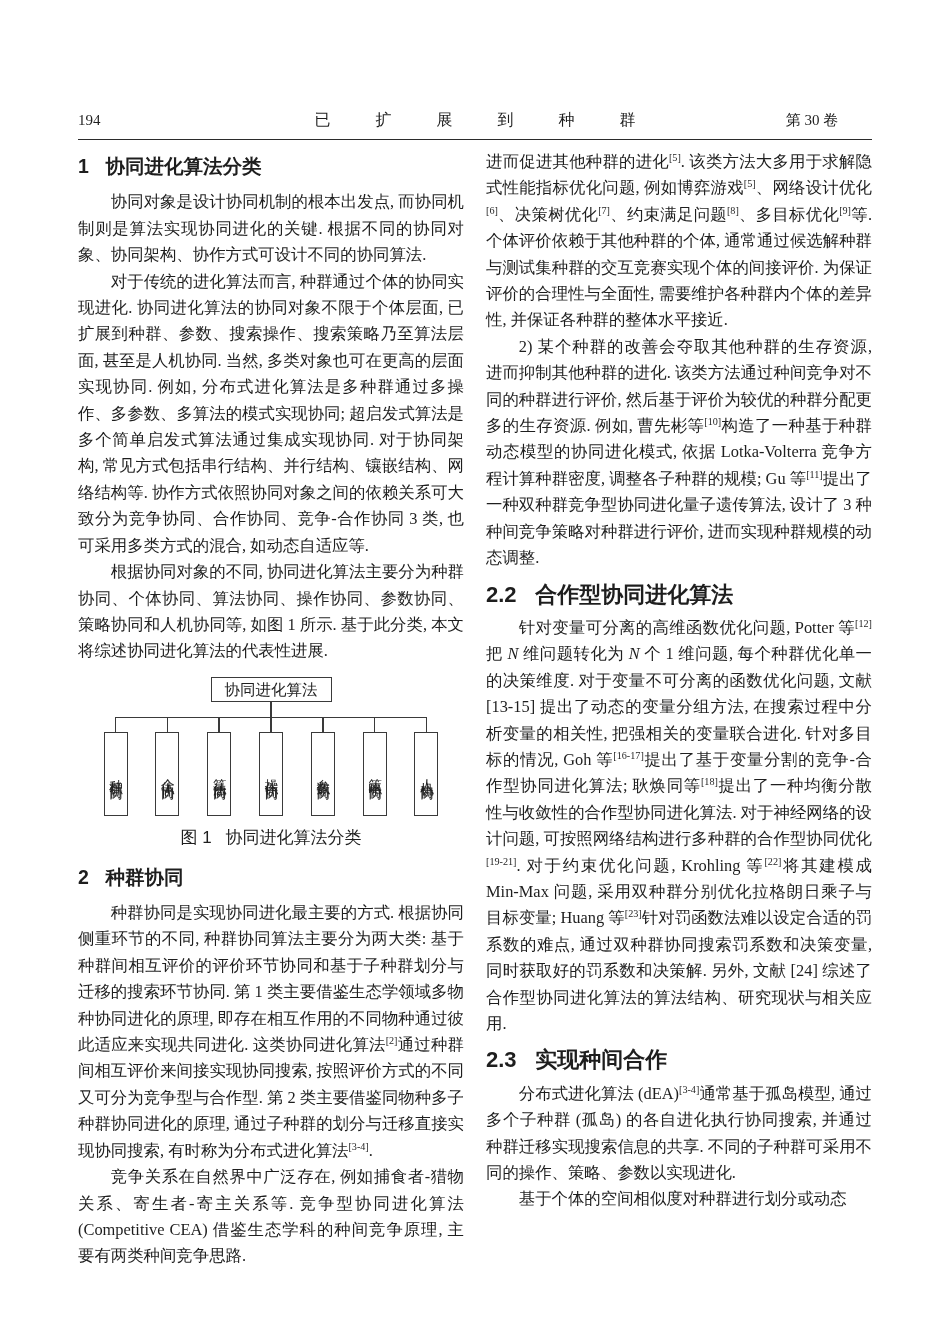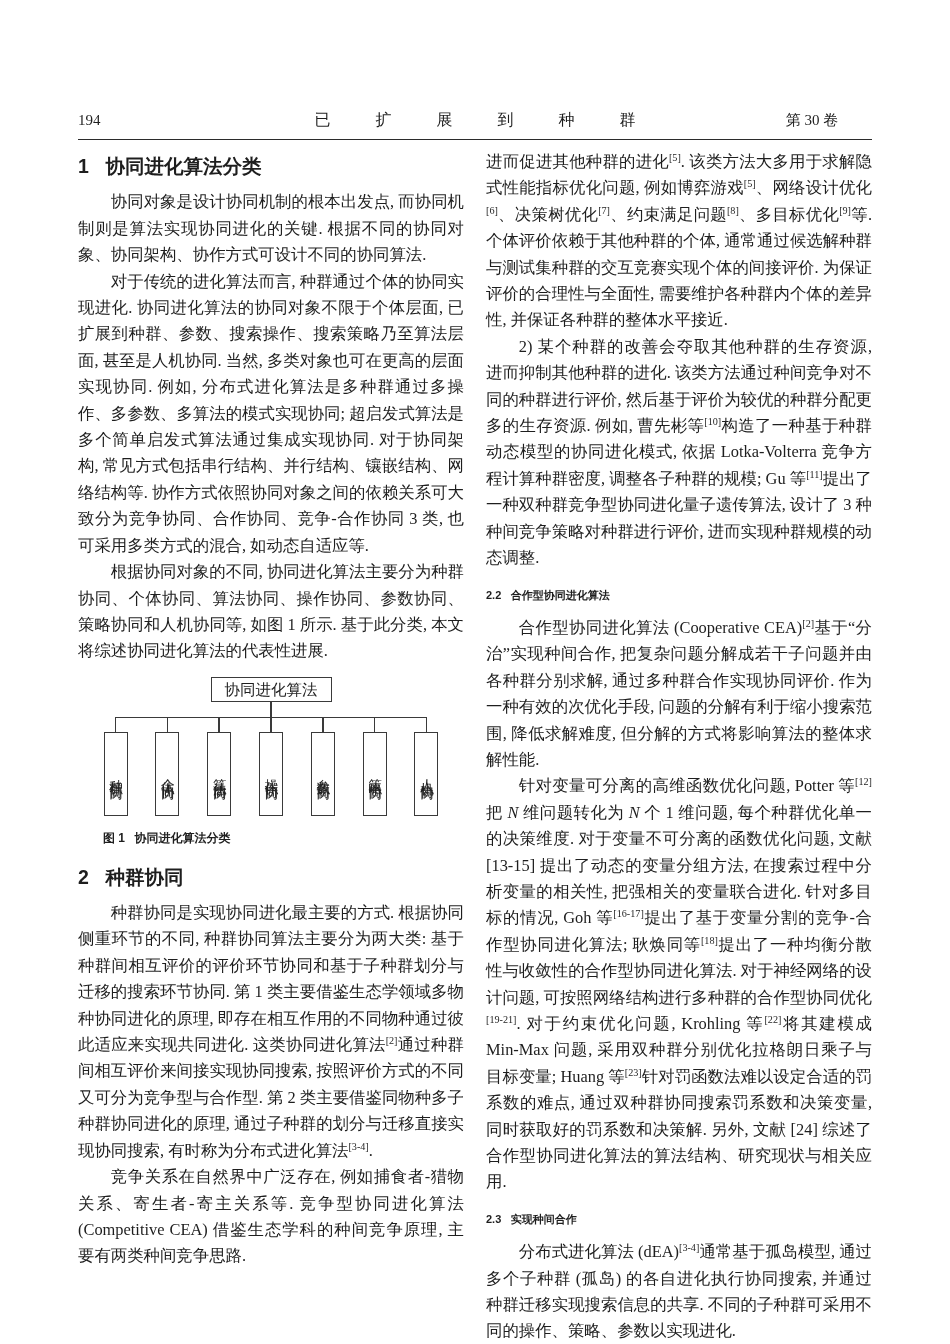--- a/index.html
+++ b/index.html
@@ -29,43 +29,43 @@
   .indent { text-indent:2em; }
   sup { font-size:0.62em; line-height:0; vertical-align:super; }
   
   .sec-h1 {
     font-family:"Liberation Sans","DejaVu Sans",sans-serif;
     font-weight:bold; font-size:19.5px; margin:4px 0 10px 0; text-align:left;
   }
   .sec-h1.mt { margin-top:12px; }
   .sec-h2 {
     font-family:"Liberation Sans","DejaVu Sans",sans-serif;
-    font-weight:bold; font-size:11px; margin:10px 0 7px 0; text-align:left;
+    font-weight:bold; font-size:22px; margin:10px 0 7px 0; text-align:left;
   }
   .hnum { margin-right:0.85em; }
   
   .figure { width:336px; margin:12px auto 6px auto; }
   .fig-root-row { display:flex; justify-content:center; }
   .fig-root-box {
     border:1.5px solid #3a3a3a; padding:1px 13px; font-size:15.5px; line-height:21px;
   }
   .fig-vline { width:1.5px; height:15px; background:#3a3a3a; margin:0 auto; }
   .fig-hline { height:1.5px; background:#3a3a3a; margin:0 12px; }
   .fig-children { display:flex; justify-content:space-between; }
   .fig-cell { display:flex; flex-direction:column; align-items:center; width:25px; }
   .fig-stub { width:1.5px; height:14px; background:#3a3a3a; }
   .fig-box {
     border:1.5px solid #3a3a3a; width:22px; height:82px;
     display:flex; align-items:center; justify-content:center;
     writing-mode:vertical-rl; text-orientation:upright;
     font-size:13.5px; letter-spacing:3px; line-height:22px;
   }
   .fig-caption {
-    text-align:left; font-family:"Liberation Sans","DejaVu Sans",sans-serif;
-    font-weight:bold; font-size:12px; margin-top:9px; margin-bottom:8px;
+    text-align:center; font-family:"Liberation Sans","DejaVu Sans",sans-serif;
+    font-weight:normal; font-size:17px; margin-top:9px; margin-bottom:8px;
   }
   .cap-label { margin-right:0.8em; }
 </style>
 </head>
 <body>
 
 <div class="page">
 
   <div class="header">
     <span class="pageno">194</span>
@@ -131,21 +131,20 @@
       <p class="indent">种群协同是实现协同进化最主要的方式. 根据协同侧重环节的不同, 种群协同算法主要分为两大类: 基于种群间相互评价的评价环节协同和基于子种群划分与迁移的搜索环节协同. 第 1 类主要借鉴生态学领域多物种协同进化的原理, 即存在相互作用的不同物种通过彼此适应来实现共同进化. 这类协同进化算法<sup>[2]</sup>通过种群间相互评价来间接实现协同搜索, 按照评价方式的不同又可分为竞争型与合作型. 第 2 类主要借鉴同物种多子种群协同进化的原理, 通过子种群的划分与迁移直接实现协同搜索, 有时称为分布式进化算法<sup>[3-4]</sup>.</p>
       <p class="indent">竞争关系在自然界中广泛存在, 例如捕食者-猎物关系、寄生者-寄主关系等. 竞争型协同进化算法 (Competitive CEA) 借鉴生态学科的种间竞争原理, 主要有两类种间竞争思路.</p>
     </div>
 
     <div class="col">
       <p>进而促进其他种群的进化<sup>[5]</sup>. 该类方法大多用于求解隐式性能指标优化问题, 例如博弈游戏<sup>[5]</sup>、网络设计优化<sup>[6]</sup>、决策树优化<sup>[7]</sup>、约束满足问题<sup>[8]</sup>、多目标优化<sup>[9]</sup>等. 个体评价依赖于其他种群的个体, 通常通过候选解种群与测试集种群的交互竞赛实现个体的间接评价. 为保证评价的合理性与全面性, 需要维护各种群内个体的差异性, 并保证各种群的整体水平接近.</p>
       <p class="indent">2) 某个种群的改善会夺取其他种群的生存资源, 进而抑制其他种群的进化. 该类方法通过种间竞争对不同的种群进行评价, 然后基于评价为较优的种群分配更多的生存资源. 例如, 曹先彬等<sup>[10]</sup>构造了一种基于种群动态模型的协同进化模式, 依据 Lotka-Volterra 竞争方程计算种群密度, 调整各子种群的规模; Gu 等<sup>[11]</sup>提出了一种双种群竞争型协同进化量子遗传算法, 设计了 3 种种间竞争策略对种群进行评价, 进而实现种群规模的动态调整.</p>
       <div class="sec-h2">
         <span class="hnum">2.2</span><span>合作型协同进化算法</span>
       </div>
-      <p class="indent">合作型协同进化算法 (Cooperative CEA)<sup>[2]</sup>基于“分治”实现种间合作, 把复杂问题分解成若干子问题并由各种群分别求解, 通过多种群合作实现协同评价. 作为一种有效的次优化手段, 问题的分解有利于缩小搜索范围, 降低求解难度, 但分解的方式将影响算法的整体求解性能.</p>
       <p class="indent">针对变量可分离的高维函数优化问题, Potter 等<sup>[12]</sup>把 <i>N</i> 维问题转化为 <i>N</i> 个 1 维问题, 每个种群优化单一的决策维度. 对于变量不可分离的函数优化问题, 文献 [13-15] 提出了动态的变量分组方法, 在搜索过程中分析变量的相关性, 把强相关的变量联合进化. 针对多目标的情况, Goh 等<sup>[16-17]</sup>提出了基于变量分割的竞争-合作型协同进化算法; 耿焕同等<sup>[18]</sup>提出了一种均衡分散性与收敛性的合作型协同进化算法. 对于神经网络的设计问题, 可按照网络结构进行多种群的合作型协同优化<sup>[19-21]</sup>. 对于约束优化问题, Krohling 等<sup>[22]</sup>将其建模成 Min-Max 问题, 采用双种群分别优化拉格朗日乘子与目标变量; Huang 等<sup>[23]</sup>针对罚函数法难以设定合适的罚系数的难点, 通过双种群协同搜索罚系数和决策变量, 同时获取好的罚系数和决策解. 另外, 文献 [24] 综述了合作型协同进化算法的算法结构、研究现状与相关应用.</p>
       <div class="sec-h2">
         <span class="hnum">2.3</span><span>实现种间合作</span>
       </div>
       <p class="indent">分布式进化算法 (dEA)<sup>[3-4]</sup>通常基于孤岛模型, 通过多个子种群 (孤岛) 的各自进化执行协同搜索, 并通过种群迁移实现搜索信息的共享. 不同的子种群可采用不同的操作、策略、参数以实现进化.</p>
       <p class="indent">基于个体的空间相似度对种群进行划分或动态</p>
     </div>
 
   </div>
 </div>

